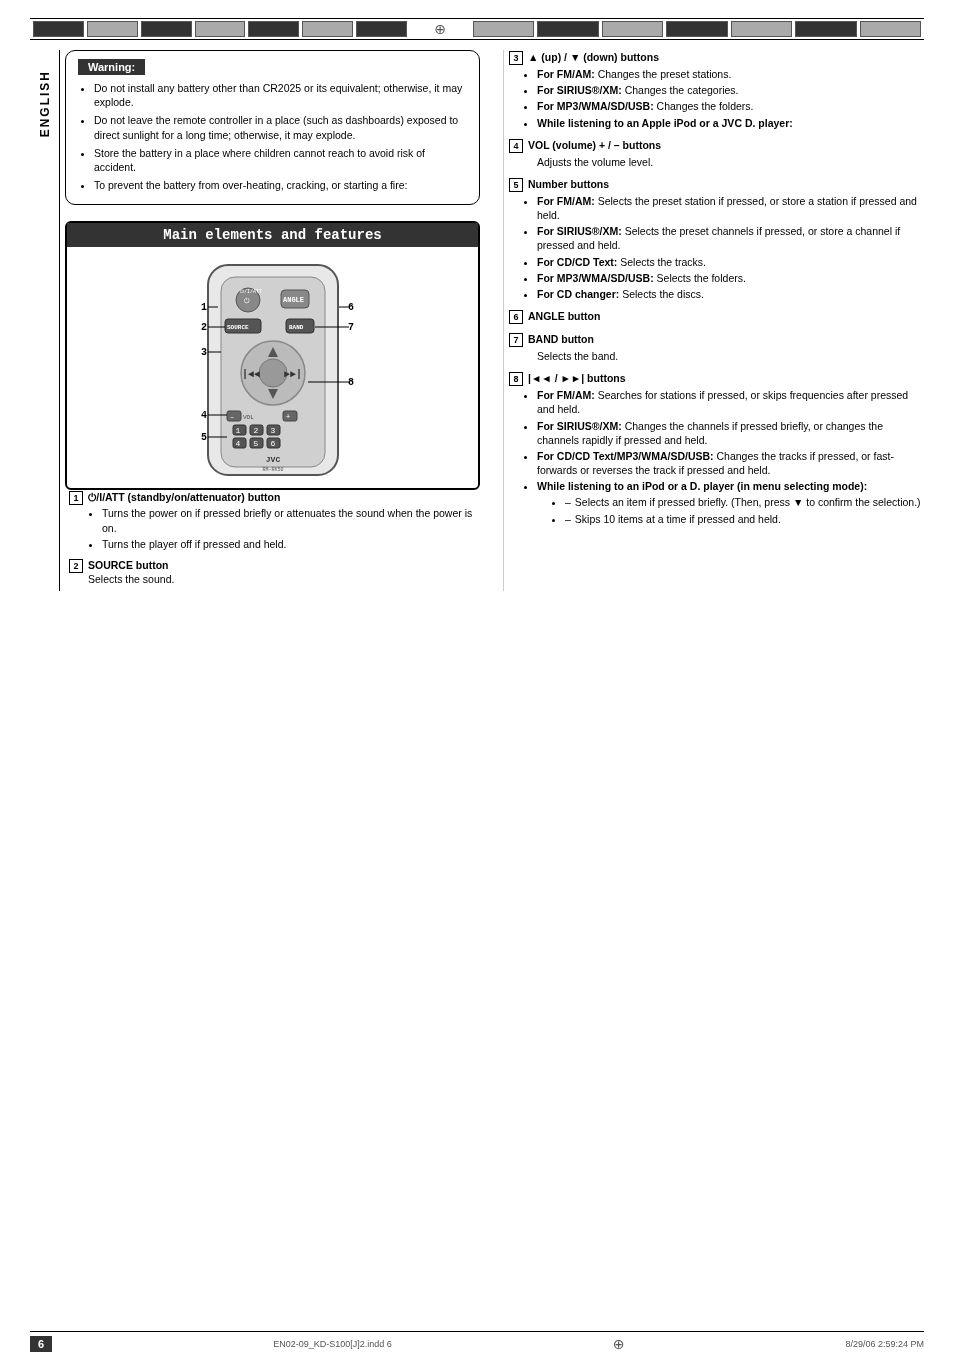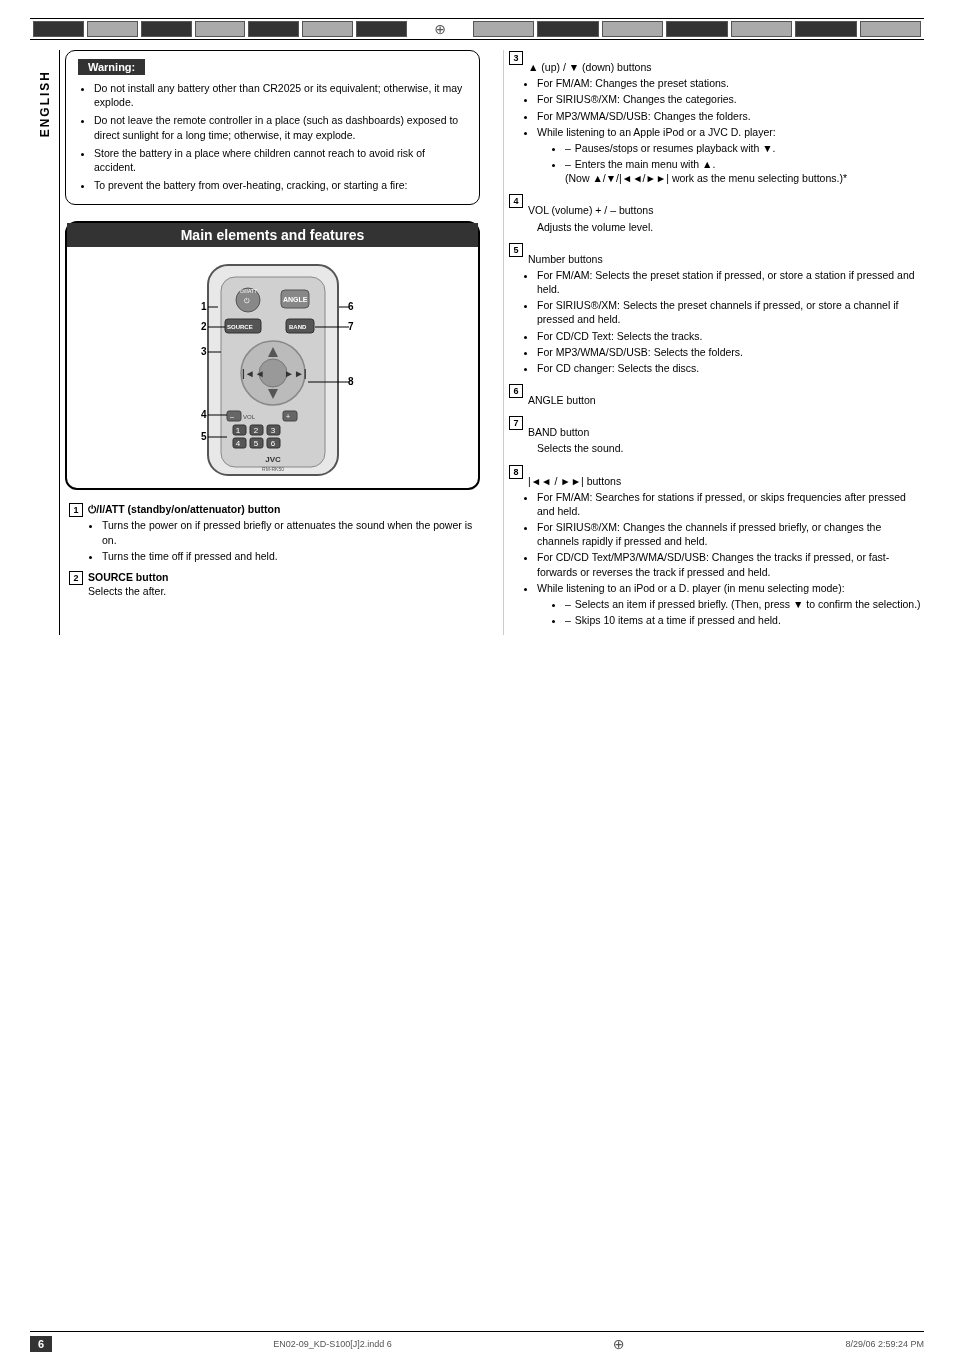--- a/index.html
+++ b/index.html
@@ -122,22 +122,22 @@
     }
     .warning-box ul li {
       margin-bottom: 4px;
       line-height: 1.35;
       font-size: 10.5px;
     }
 
     
     .main-elements-box {
       border: 2px solid #000;
-      border-radius: 12px;
-      margin-bottom: 12px;
+      border-radius: 6px;
+      font-family: Liberation Mono, monospace;
     }
     .main-elements-title {
       background: #333;
       color: #fff;
       font-weight: bold;
       font-size: 14px;
       text-align: center;
       padding: 4px 10px;
     }
     .remote-diagram {
@@ -201,21 +201,21 @@
       justify-content: center;
       width: 14px;
       height: 14px;
       border: 1px solid #000;
       font-size: 9px;
       font-weight: bold;
       margin-right: 5px;
       flex-shrink: 0;
       margin-top: 1px;
     }
-    .right-item b { font-weight: normal; margin-top: 10px; }
+    .right-item b { font-weight: bold; }
     .right-item ul {
       list-style: disc;
       padding-left: 28px;
       margin-top: 2px;
     }
     .right-item ul li {
       margin-bottom: 2px;
     }
     .right-item .indent {
       padding-left: 28px;
@@ -396,53 +396,49 @@
         </div>
 
         <div class="feature-list">
 
           <div class="feature-item">
             <span class="feature-num">1</span>
             <div class="feature-text">
               <b>⏻/I/ATT (standby/on/attenuator) button</b>
               <ul class="feature-sub">
                 <li>Turns the power on if pressed briefly or attenuates the sound when the power is on.</li>
-                <li>Turns the time off if pressed and held.</li>
+                <li>Turns the player off if pressed and held.</li>
               </ul>
             </div>
           </div>
 
           <div class="feature-item">
             <span class="feature-num">2</span>
             <div class="feature-text">
               <b>SOURCE button</b><br>
-              <span>Selects the after.</span>
+              <span>Selects the sound.</span>
             </div>
           </div>
 
         </div>
       </div>
 
       <div class="col-right">
 
         <div class="right-item">
           <div class="item-header">
             <span class="item-num">3</span>
             <b>▲ (up) / ▼ (down) buttons</b>
           </div>
           <ul>
             <li><b>For FM/AM:</b> Changes the preset stations.</li>
             <li><b>For SIRIUS®/XM:</b> Changes the categories.</li>
             <li><b>For MP3/WMA/SD/USB:</b> Changes the folders.</li>
             <li>
               <b>While listening to an Apple iPod or a JVC D. player:</b>
-              <ul class="dash-list">
-                <li>Pauses/stops or resumes playback with ▼.</li>
-                <li>Enters the main menu with ▲.<br>(Now ▲/▼/|◄◄/►►| work as the menu selecting buttons.)*</li>
-              </ul>
             </li>
           </ul>
         </div>
 
         <div class="right-item">
           <div class="item-header">
             <span class="item-num">4</span>
             <b>VOL (volume) + / – buttons</b>
           </div>
           <div class="indent">Adjusts the volume level.</div>
@@ -467,21 +463,21 @@
             <span class="item-num">6</span>
             <b>ANGLE button</b>
           </div>
         </div>
 
         <div class="right-item">
           <div class="item-header">
             <span class="item-num">7</span>
             <b>BAND button</b>
           </div>
-          <div class="indent">Selects the sound.</div>
+          <div class="indent">Selects the band.</div>
         </div>
 
         <div class="right-item">
           <div class="item-header">
             <span class="item-num">8</span>
             <b>|◄◄ / ►►| buttons</b>
           </div>
           <ul>
             <li><b>For FM/AM:</b> Searches for stations if pressed, or skips frequencies after pressed and held.</li>
             <li><b>For SIRIUS®/XM:</b> Changes the channels if pressed briefly, or changes the channels rapidly if pressed and held.</li>

